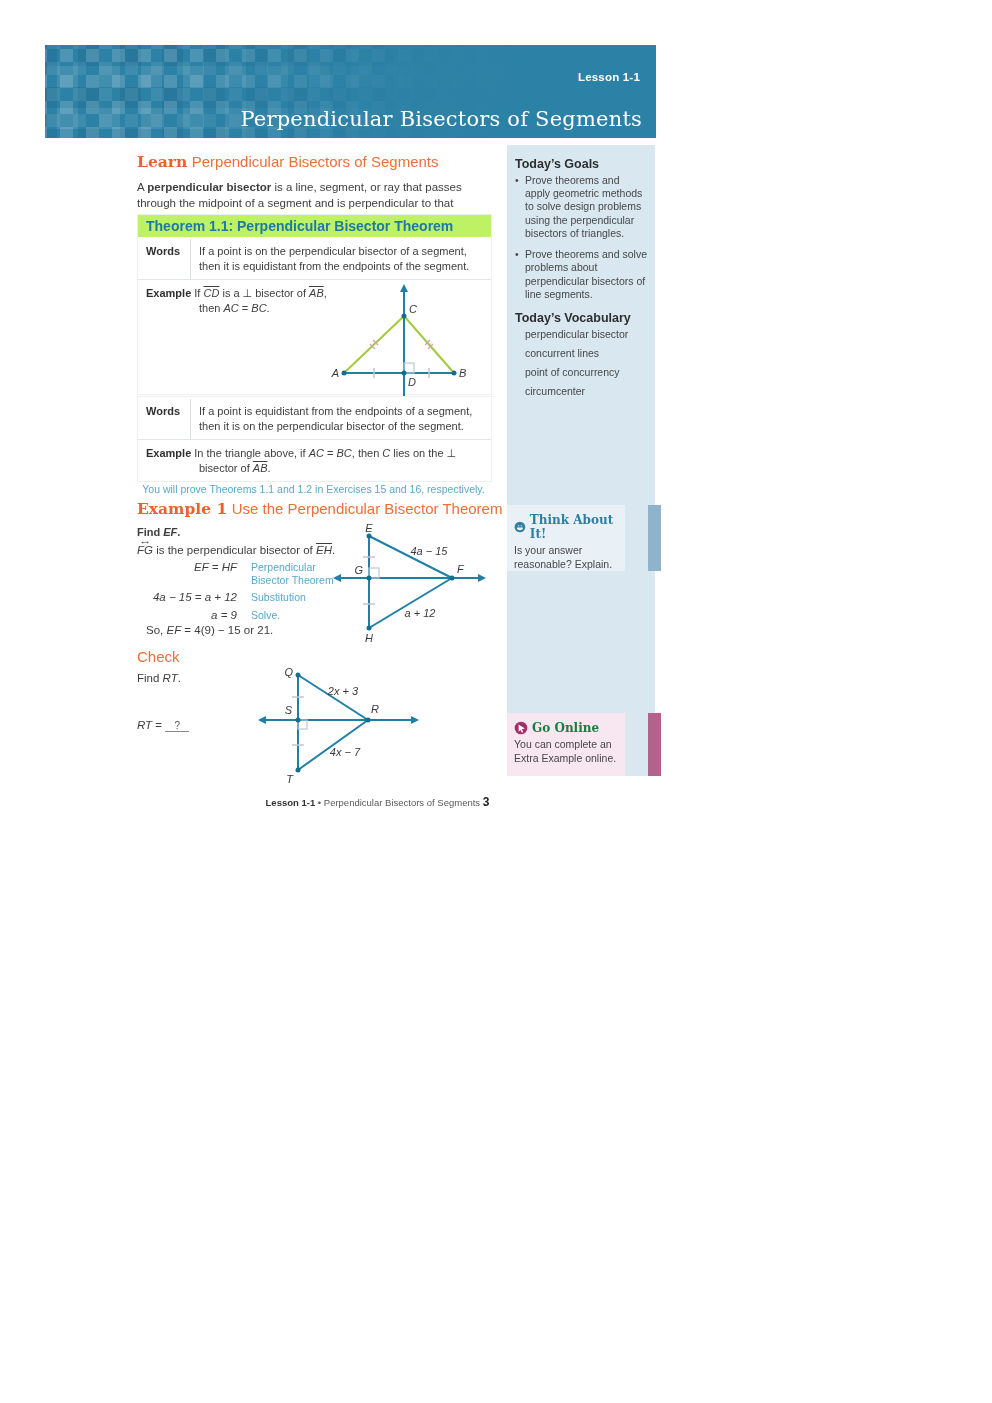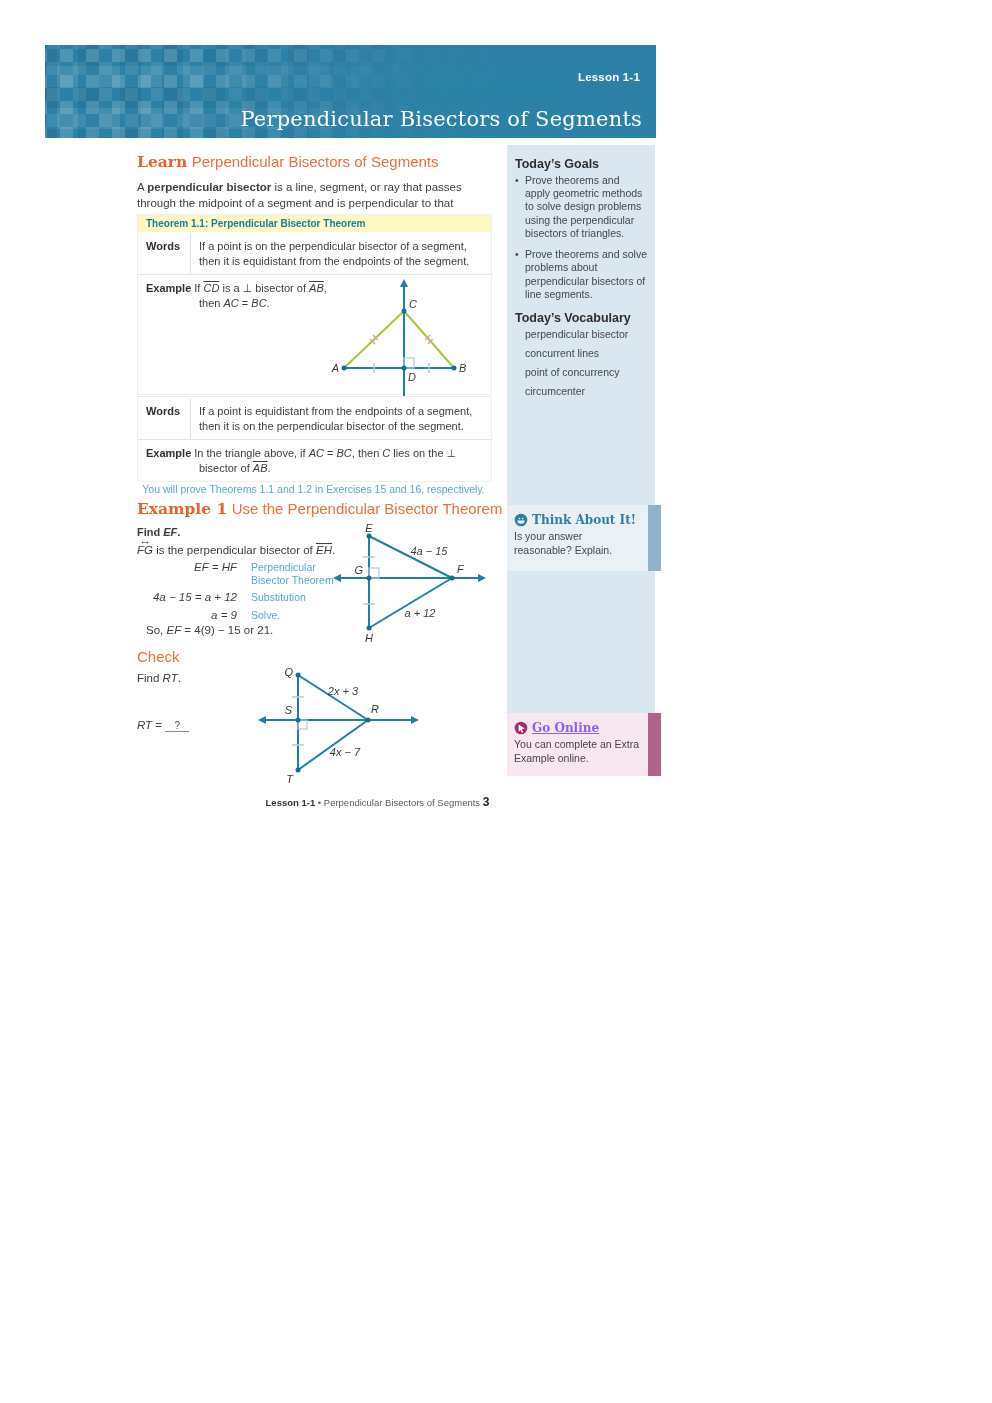--- a/index.html
+++ b/index.html
@@ -34,21 +34,21 @@
   
   .learn-sec{position:absolute;left:137px;top:152px;width:356px;}
   .learn-head{margin:0 0 8px 0;}
   .learn-para{margin:0;}
   .bold-term{font-weight:bold;}
 
   
   .thm-box{position:absolute;left:137px;width:353px;background:#fff;border:1px solid #efefef;}
   .thm11{top:214px;height:179px;}
   .thm12{top:396px;}
-  .thm-title{background:#fef9c3;color:#1b7ba6;font-weight:bold;font-size:10px;
+  .thm-title{background:#bef264;color:#1b7ba6;font-weight:bold;font-size:14px;
              padding:3px 8px;}
   .thm-row{display:flex;font-size:11px;line-height:1.35;border-top:2px solid #fff;}
   .thm-row .lbl{flex:0 0 44px;font-weight:bold;color:#2f2f2f;padding:5px 0 5px 8px;}
   .thm-row .cell{flex:1;border-left:1px solid #dcdfe1;padding:5px 8px;}
   .thm-words{border-bottom:1px solid #e3e6e8;}
   .ex-row{position:relative;font-size:11px;line-height:1.35;padding:6px 8px 6px 61px;
           text-indent:-53px;min-height:118px;}
   .ex-row .lbl-inline{font-weight:bold;color:#2f2f2f;}
   .ex-row.short{min-height:0;}
   .ex-text{display:inline;}
@@ -79,31 +79,31 @@
   
   .sidebar{position:absolute;left:507px;top:145px;width:148px;height:631px;background:#d8e7f0;}
   .sb-inner{padding:12px 8px 0 8px;}
   .sb-head{font-size:12.5px;font-weight:bold;color:#2e2e2e;margin:0 0 3px 0;}
   .sb-goals li{list-style:none;position:relative;margin:0 0 8px 0;padding-left:10px;
                font-size:10.5px;line-height:1.26;color:#474747;}
   .sb-goals{margin:0 0 10px 0;padding:0;}
   .sb-goals li::before{content:"\2022";position:absolute;left:0;top:0;}
   .sb-vocab{margin-top:2px;}
   .vocab-term{font-size:10.5px;color:#474747;margin:0 0 7px 10px;}
-  .side-box{position:absolute;left:507px;width:141px;}
+  .side-box{position:absolute;left:507px;width:118px;}
   .think-box{top:505px;height:66px;background:#e9f1f7;}
   .go-box{top:713px;height:63px;background:#f8e6f1;}
   .side-tab{position:absolute;width:13px;}
   .think-tab{left:648px;top:505px;height:66px;background:#8fb3cb;}
   .go-tab{left:648px;top:713px;height:63px;background:#b2638c;}
   .side-box .bx-inner{padding:8px 7px 0 7px;}
   .bx-head-row{display:flex;align-items:center;gap:4px;}
   .bx-head{font-family:"DejaVu Serif",serif;font-weight:bold;font-size:12px;}
   .think-box .bx-head{color:#2e7fa3;}
-  .go-box .bx-head{color:#8b5cf6;text-decoration:underline;}
+  .go-box .bx-head{color:#15803d;}
   .bx-text{font-size:10.5px;line-height:1.3;color:#474747;margin-top:3px;}
 
   
   .footer{position:absolute;left:137px;top:795px;width:481px;text-align:center;
           font-size:9.5px;color:#5a5a5a;}
   .footer .f-bold{font-weight:bold;color:#333;}
   .footer .f-page{font-weight:bold;font-size:12px;color:#222;}
 
   
   svg text{font-family:"Liberation Sans",sans-serif;font-size:11px;font-style:italic;fill:#3a3a3a;}

